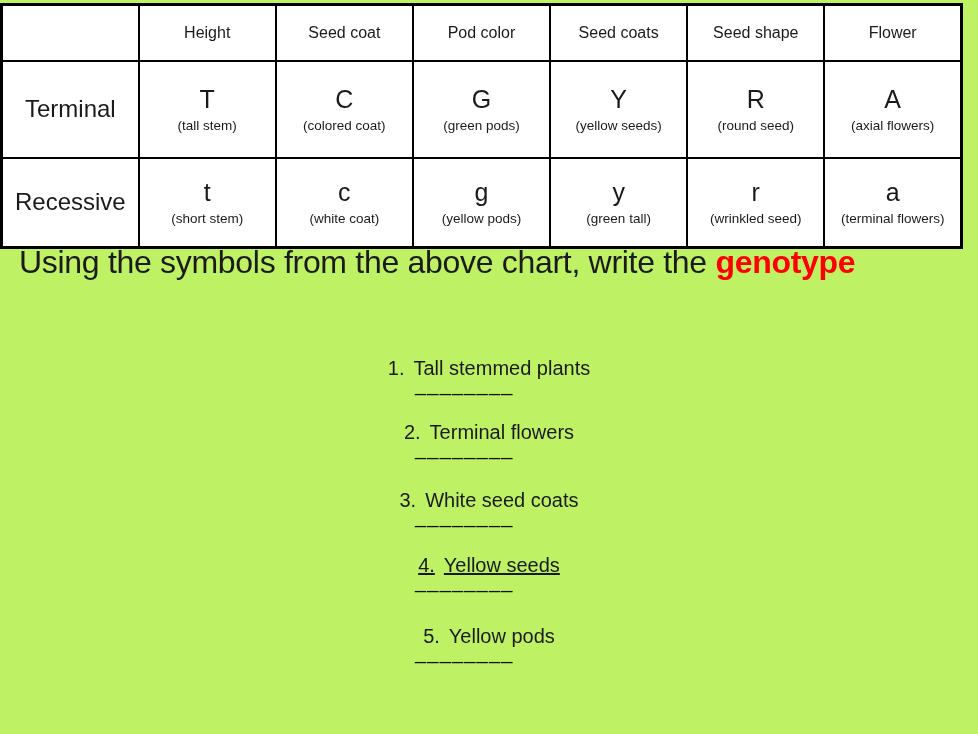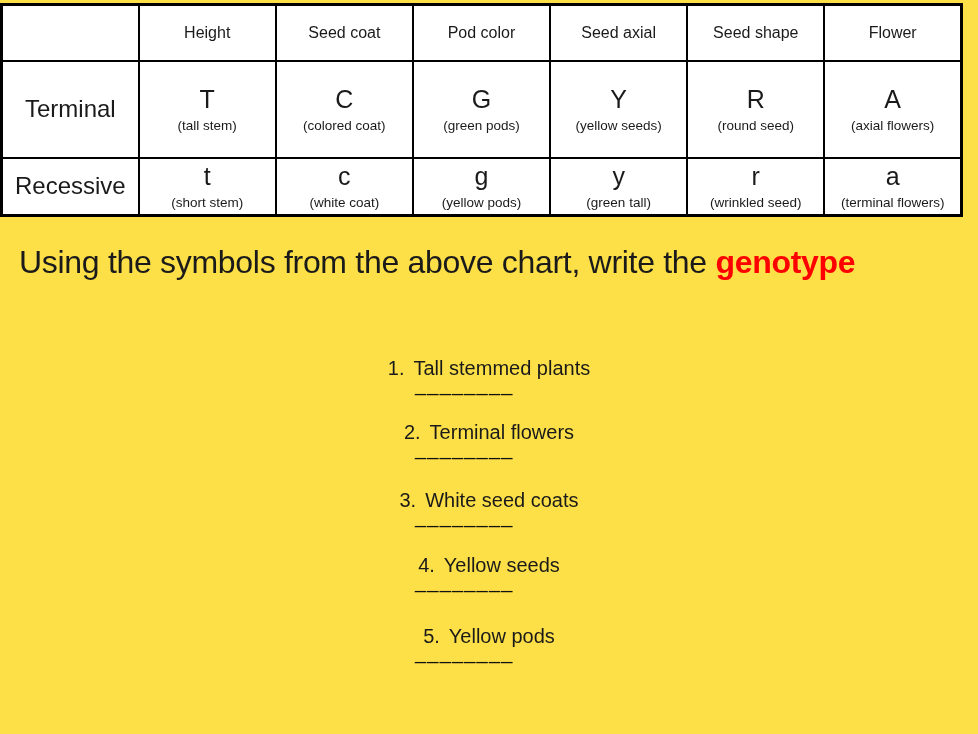--- a/index.html
+++ b/index.html
@@ -3,39 +3,39 @@
 <meta charset="utf-8">
 <style>
   * { margin: 0; padding: 0; box-sizing: border-box; }
   html, body {
     width: 978px; height: 734px;
     background: #ffffff;
     font-family: "Liberation Sans", sans-serif;
     color: #1a1a1a;
     overflow: hidden;
   }
-  .page { position: relative; width: 978px; height: 734px; background: #fde047; }
+  .page { position: relative; width: 978px; height: 734px; background: #bef264; }
 
   
   table.trait-table {
     position: absolute; left: 0px; top: 3px;
     width: 963px;
     border-collapse: collapse;
     table-layout: fixed;
     border: 3px solid #000;
   }
   table.trait-table td {
     border: 2px solid #000;
     text-align: center;
     vertical-align: middle;
     background: #ffffff;
   }
   tr.head-row td { height: 56px; font-size: 16px; }
   tr.dom-row  td { height: 97px; }
-  tr.rec-row  td { height: 58px; }
+  tr.rec-row  td { height: 90px; }
   td.rowlabel { font-size: 24px; }
   .sym  { font-size: 25px; line-height: 30px; }
   .desc { font-size: 13.5px; line-height: 17px; padding-top: 3px; }
 
   
   .instruction {
     position: absolute; left: 19px; top: 240px; width: 952px;
     font-size: 32px; line-height: 45px; letter-spacing: -0.3px;
     color: #1a1a1a; white-space: nowrap;
   }
@@ -49,36 +49,36 @@
     text-align: center;
   }
   .q .qnum { margin-right: 9px; }
   .q .qblank {
     position: absolute; left: 396px; top: 16px;
     letter-spacing: 1.2px; color: #111;
   }
   .q1 { top: 348px; }
   .q2 { top: 412px; }
   .q3 { top: 480px; }
-  .q4 { top: 545px; }
+  .q4 { top: 545px; text-decoration: underline; }
   .q5 { top: 607px; margin-top: 9px; }
 </style>
 </head>
 <body>
 
 <div class="page">
 
   <table class="trait-table">
     <tbody>
         <tr class="head-row">
       <td></td>
       <td>Height</td>
       <td>Seed coat</td>
       <td>Pod color</td>
-      <td>Seed axial</td>
+      <td>Seed coats</td>
       <td>Seed shape</td>
       <td>Flower</td>
     </tr>
     <tr class="dom-row">
       <td class="rowlabel">Terminal</td>
       <td>
         <div class="sym">T</div>
         <div class="desc">(tall stem)</div>
       </td>
       <td>

